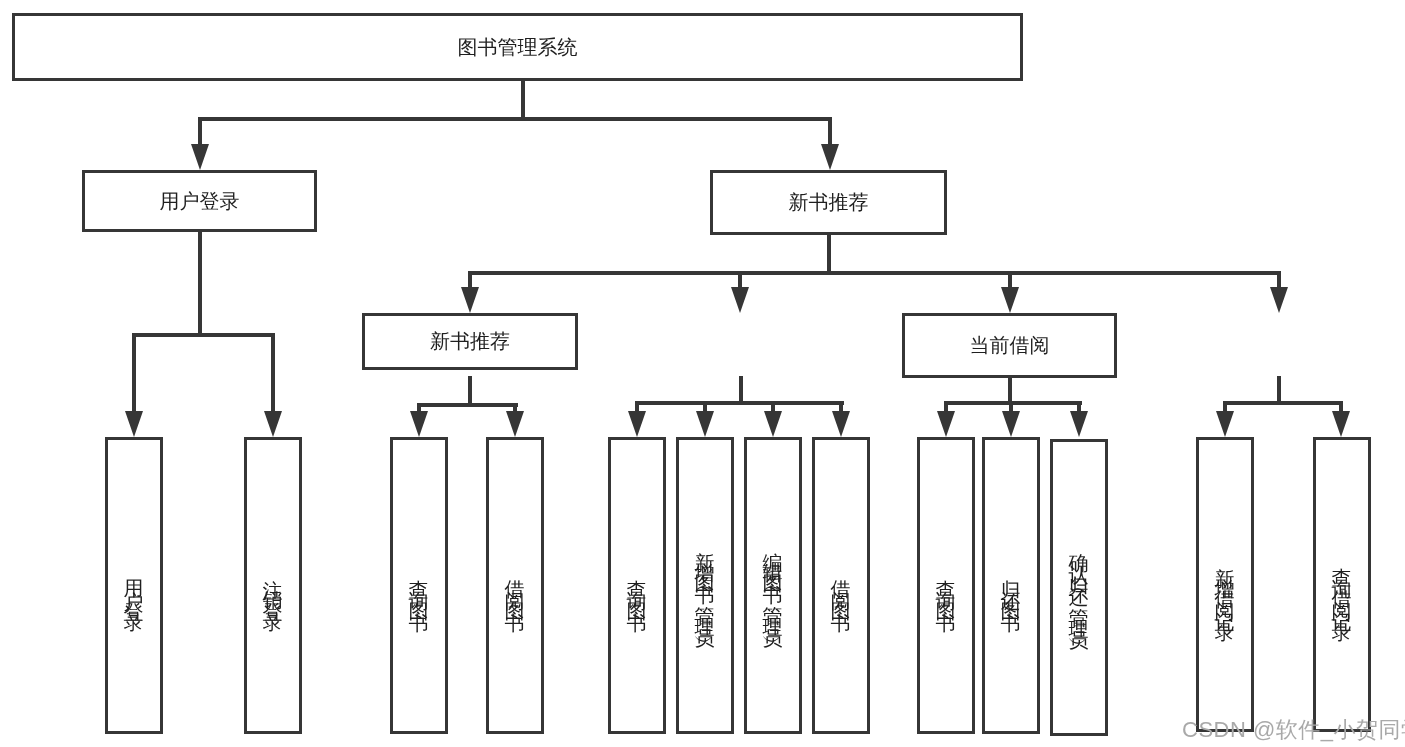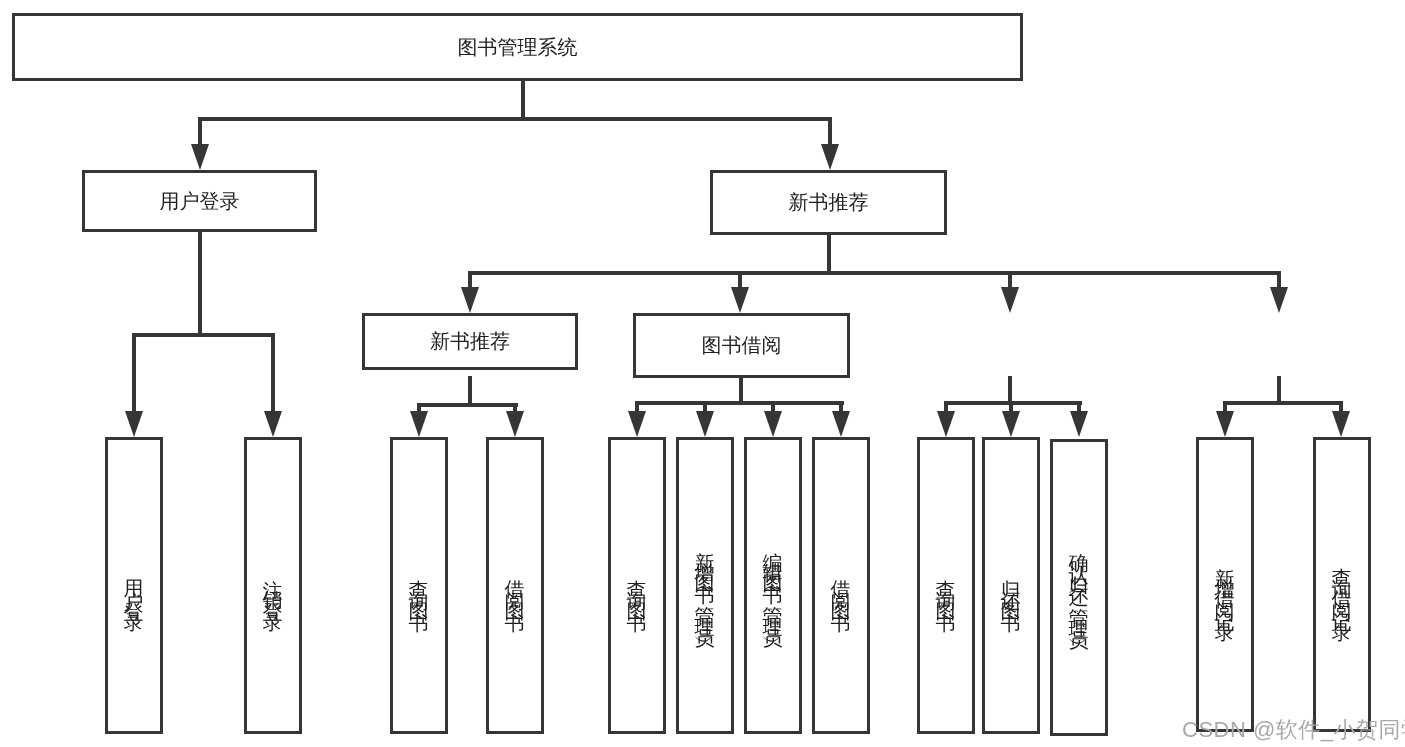--- a/index.html
+++ b/index.html
@@ -111,22 +111,22 @@
   <div class="box" style="left:82px;top:170px;width:235px;height:62px">
     <span class="lbl">用户登录</span>
   </div>
   <div class="box" style="left:710px;top:170px;width:237px;height:65px">
     <span class="lbl">新书推荐</span>
   </div>
 
   <div class="box" style="left:362px;top:313px;width:216px;height:57px">
     <span class="lbl">新书推荐</span>
   </div>
-  <div class="box" style="left:633px;top:313px;width:217px;height:65px">
-    <span class="lbl">图书借阅</span>
+  <div class="box" style="left:902px;top:313px;width:215px;height:65px">
+    <span class="lbl">当前借阅</span>
   </div>
 
   <div class="box vbox" style="left:105px;top:437px;width:58px;height:297px">
     <span class="lbl">用户登录</span>
   </div>
   <div class="box vbox" style="left:244px;top:437px;width:58px;height:297px">
     <span class="lbl">注销登录</span>
   </div>
 
   <div class="box vbox" style="left:390px;top:437px;width:58px;height:297px">

